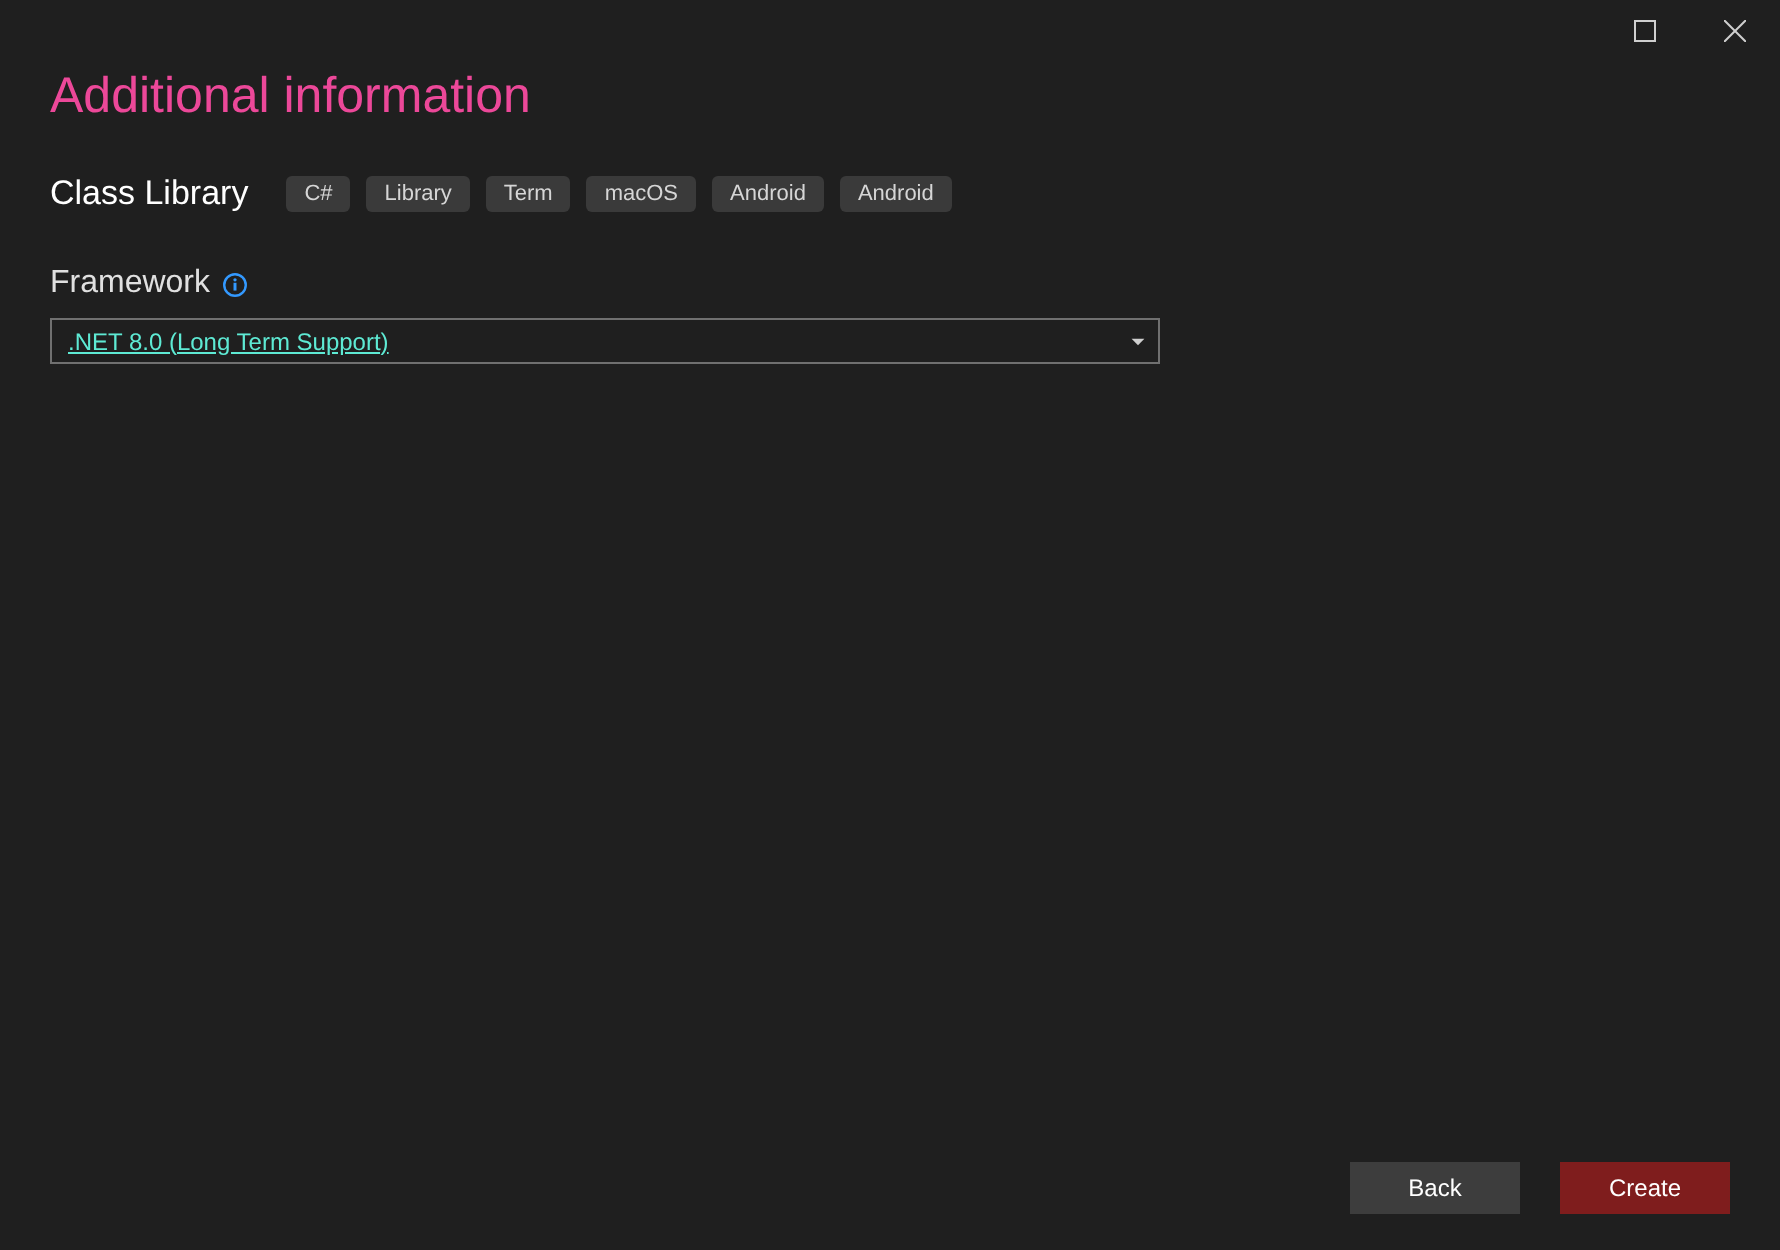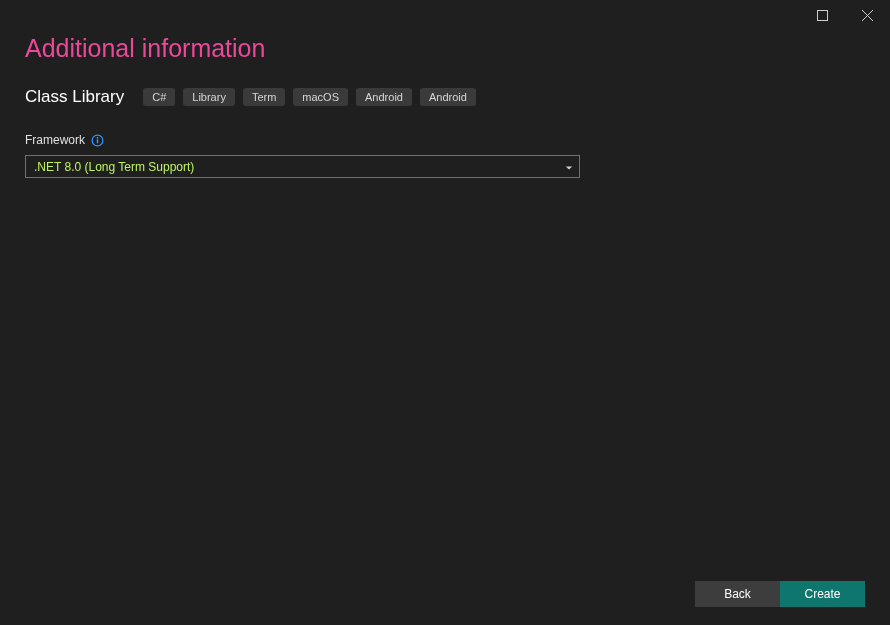--- a/index.html
+++ b/index.html
@@ -58,21 +58,21 @@
     padding: 3px 9px;
     border-radius: 3px;
   }
   .field-label-row {
     display: flex;
     align-items: center;
     gap: 6px;
     margin-bottom: 8px;
   }
   .field-label {
-    font-size: 12px;
+    font-size: 16px;
     color: #e0e0e0;
   }
   .info-icon {
     width: 13px; height: 13px;
     display: inline-flex;
     align-items: center; justify-content: center;
   }
   .info-icon svg { width: 13px; height: 13px; }
   .combo {
     width: 555px;
@@ -80,44 +80,45 @@
     border: 1px solid #707070;
     background: transparent;
     display: flex;
     align-items: center;
     justify-content: space-between;
     padding: 0 6px 0 8px;
     cursor: default;
   }
   .combo-text {
     font-size: 12px;
-    color: #bef264;
+    color: #5eead4;
+    text-decoration: underline;
   }
   .combo-arrow svg { width: 8px; height: 8px; fill: #cfcfcf; }
   .footer {
     position: absolute;
     bottom: 18px;
     right: 25px;
     display: flex;
-    gap: 0;
+    gap: 20px;
   }
   .btn {
     width: 85px;
     height: 26px;
     font-size: 12px;
     border: none;
     cursor: pointer;
     font-family: inherit;
   }
   .btn-back {
     background: #3d3d3d;
     color: #ffffff;
   }
   .btn-create {
-    background: #0f766e;
+    background: #7f1d1d;
     color: #ffffff;
   }
 </style>
 </head>
 <body>
 
 <div class="titlebar">
   <div class="win-btn">
     <svg viewBox="0 0 11 11">
       <rect x="0.5" y="0.5" width="10" height="10" fill="none" stroke="#cfcfcf" stroke-width="1"></rect>

